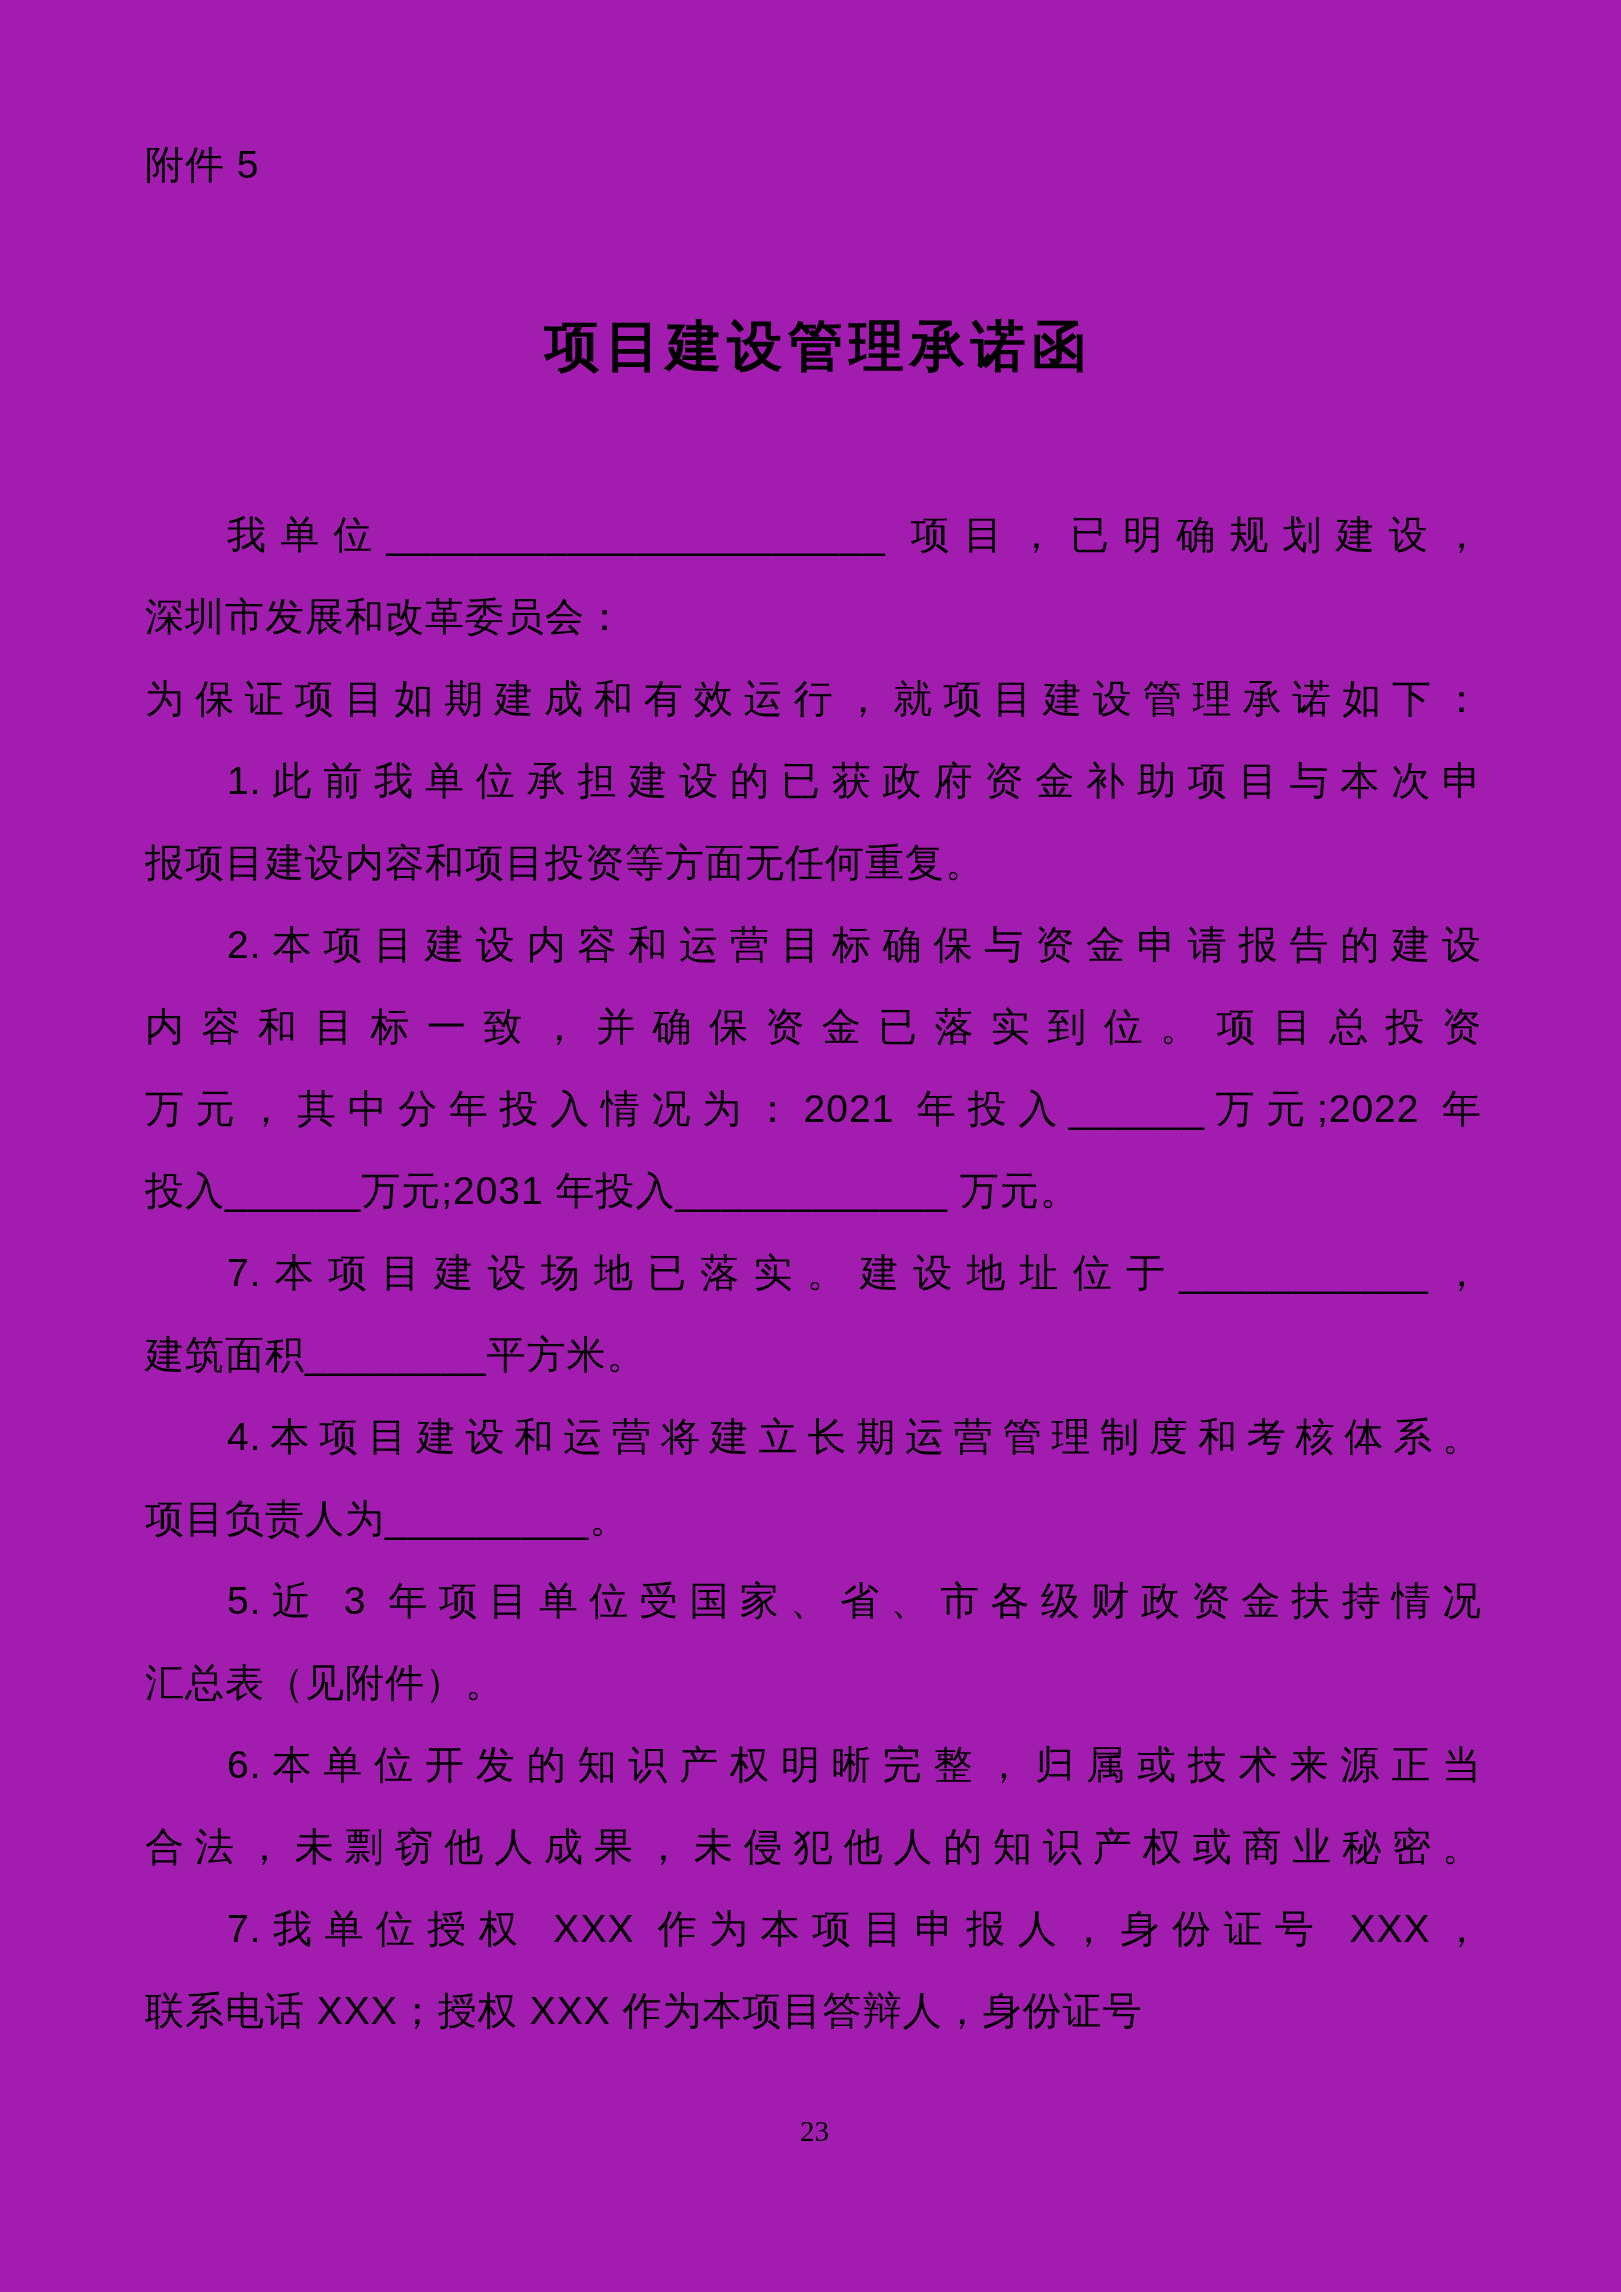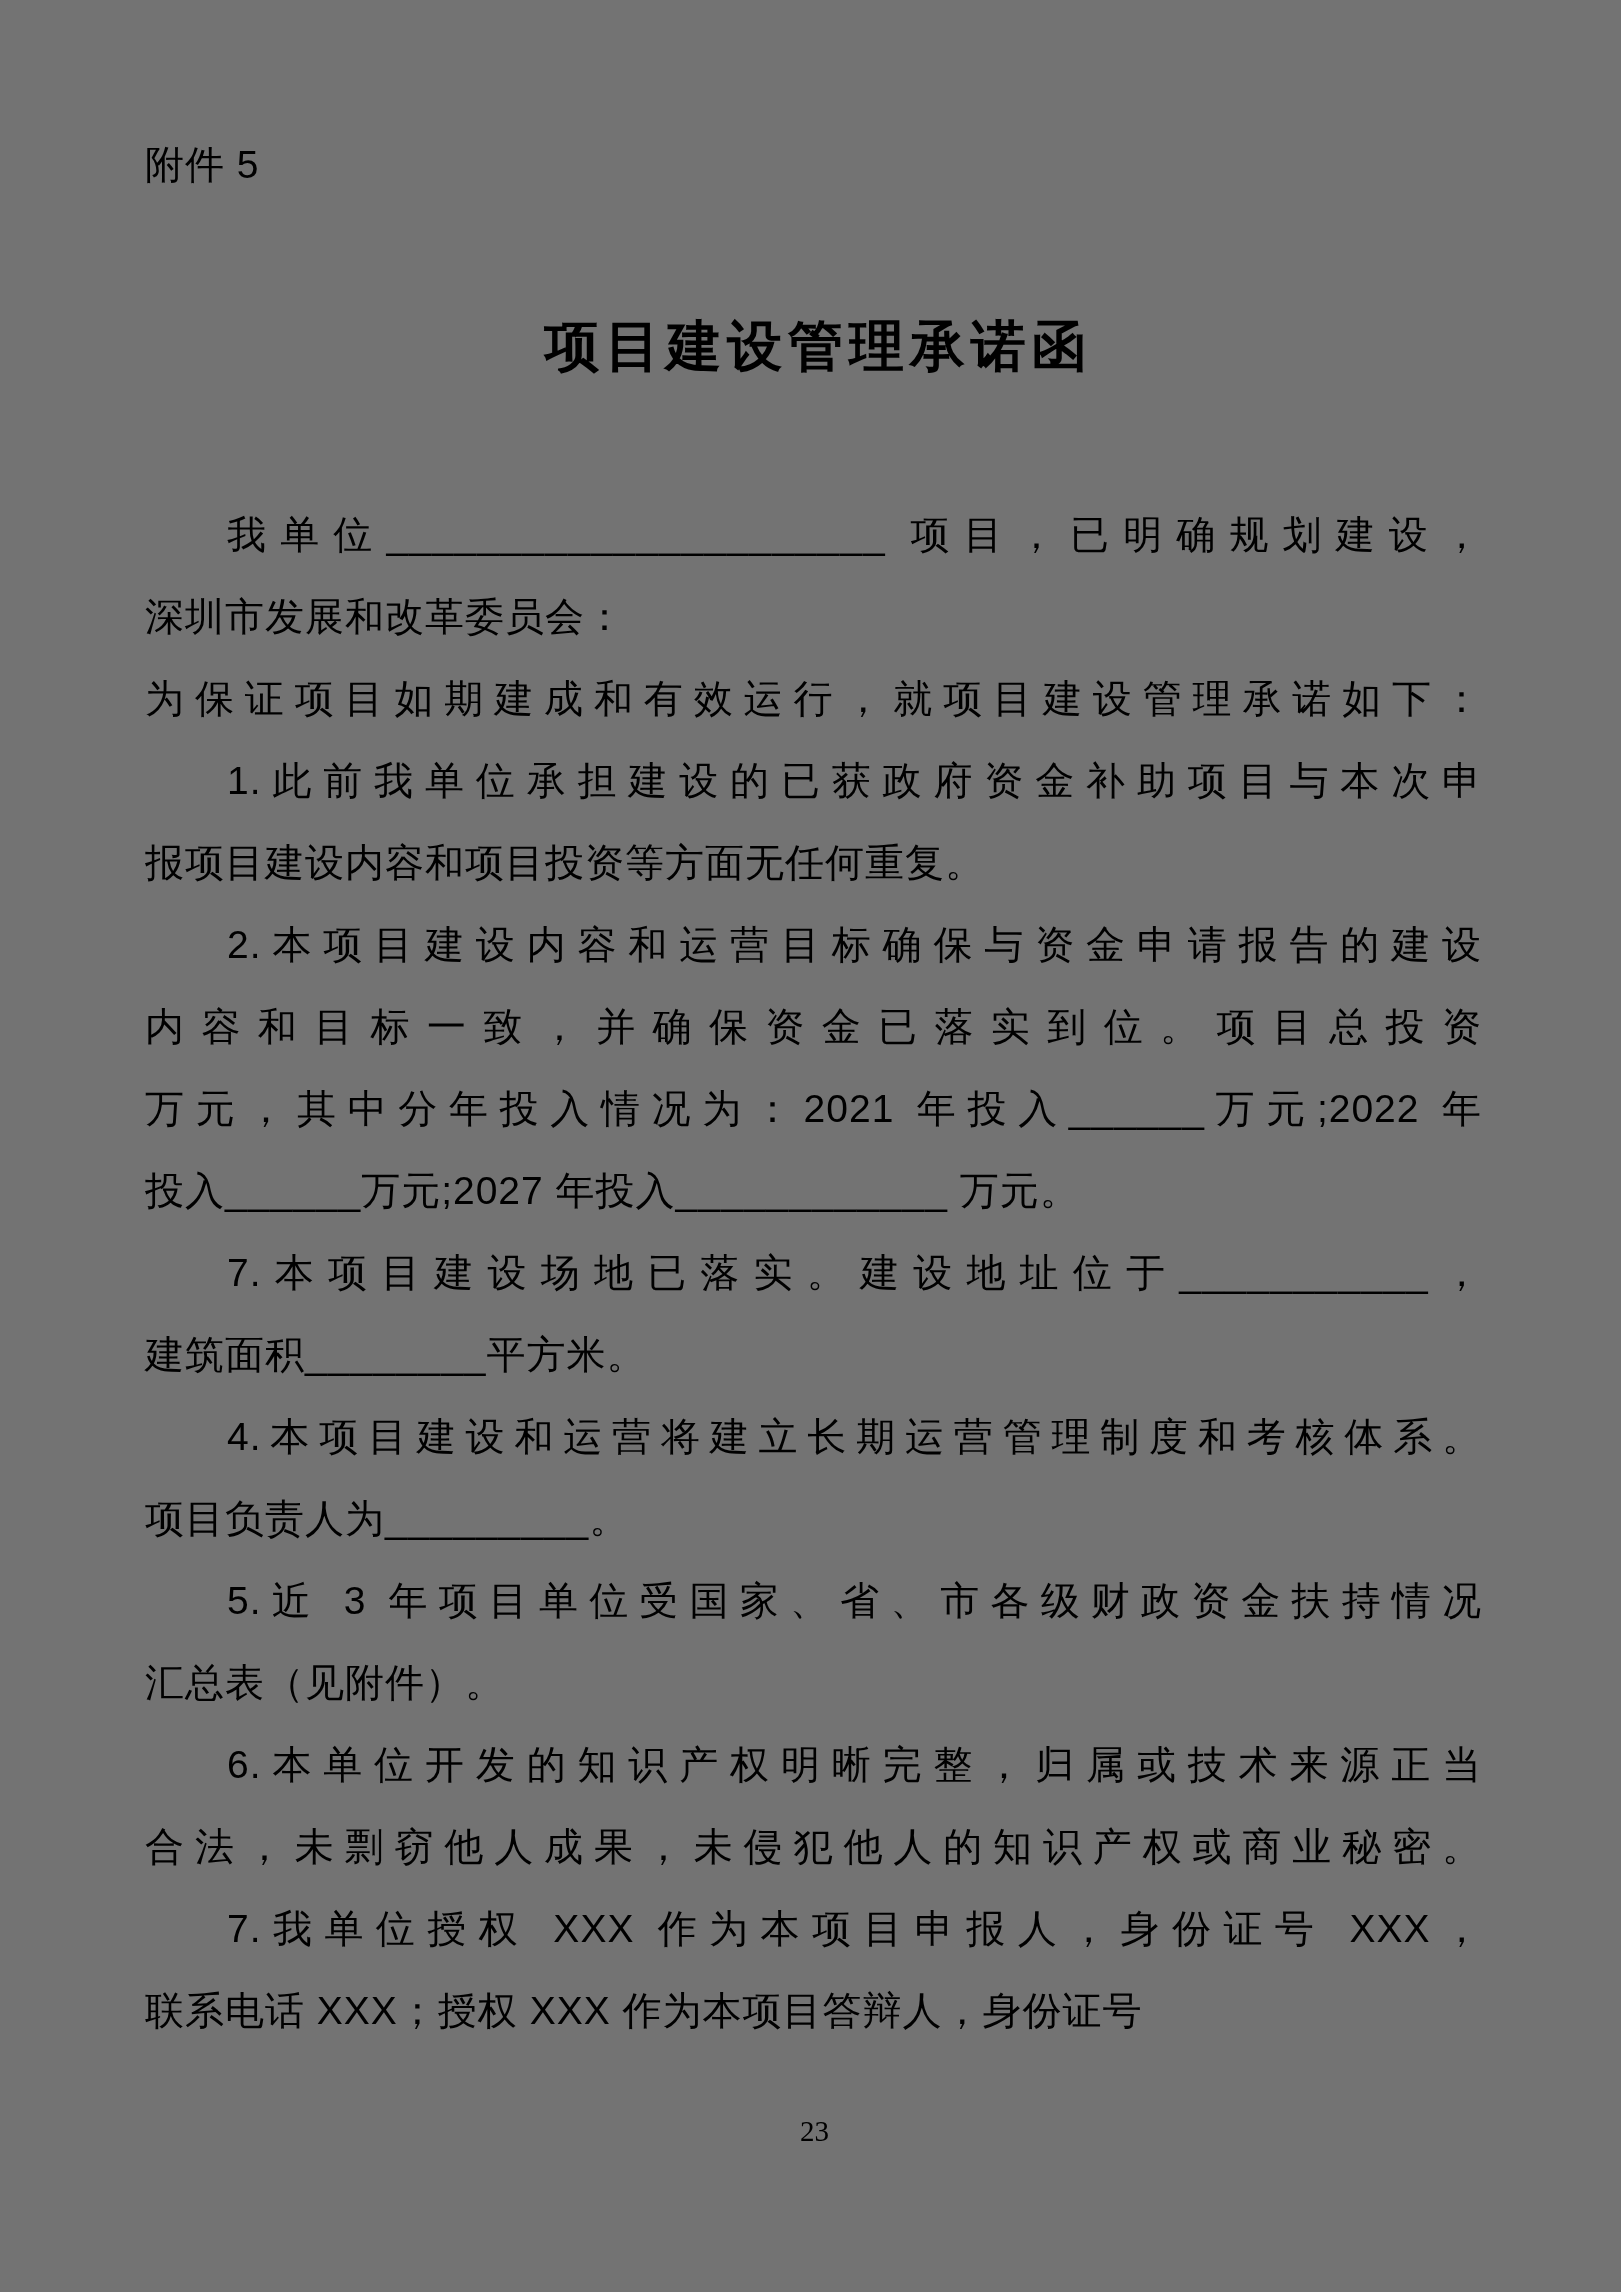--- a/index.html
+++ b/index.html
@@ -4,21 +4,21 @@
 <style>
   html, body {
     margin: 0;
     padding: 0;
     background: #ffffff;
   }
   .page {
     position: relative;
     width: 1621px;
     height: 2293px;
-    background: #737373;
+    background: #a21caf;
     color: #000000;
     font-family: "Liberation Sans", sans-serif;
     overflow: hidden;
   }
   .attachment-label {
     position: absolute;
     left: 145px;
     top: 135px;
     font-size: 39px;
     line-height: 59px;
@@ -77,21 +77,21 @@
 
   <div class="doc-body" id="doc-body">
       <div class="doc-line indent justify">我单位______________________ 项目，已明确规划建设，</div>
       <div class="doc-line">深圳市发展和改革委员会：</div>
       <div class="doc-line justify">为保证项目如期建成和有效运行，就项目建设管理承诺如下：</div>
       <div class="doc-line indent justify">1.此前我单位承担建设的已获政府资金补助项目与本次申</div>
       <div class="doc-line">报项目建设内容和项目投资等方面无任何重复。</div>
       <div class="doc-line indent justify">2.本项目建设内容和运营目标确保与资金申请报告的建设</div>
       <div class="doc-line justify">内容和目标一致，并确保资金已落实到位。项目总投资</div>
       <div class="doc-line justify">万元，其中分年投入情况为：2021 年投入______万元;2022 年</div>
-      <div class="doc-line">投入______万元;2027 年投入____________ 万元。</div>
+      <div class="doc-line">投入______万元;2031 年投入____________ 万元。</div>
       <div class="doc-line indent justify">7.本项目建设场地已落实。建设地址位于___________，</div>
       <div class="doc-line">建筑面积________平方米。</div>
       <div class="doc-line indent justify">4.本项目建设和运营将建立长期运营管理制度和考核体系。</div>
       <div class="doc-line">项目负责人为_________。</div>
       <div class="doc-line indent justify">5.近 3 年项目单位受国家、省、市各级财政资金扶持情况</div>
       <div class="doc-line">汇总表（见附件）。</div>
       <div class="doc-line indent justify">6.本单位开发的知识产权明晰完整，归属或技术来源正当</div>
       <div class="doc-line justify">合法，未剽窃他人成果，未侵犯他人的知识产权或商业秘密。</div>
       <div class="doc-line indent justify">7.我单位授权 XXX 作为本项目申报人，身份证号 XXX，</div>
       <div class="doc-line">联系电话 XXX；授权 XXX 作为本项目答辩人，身份证号</div>

